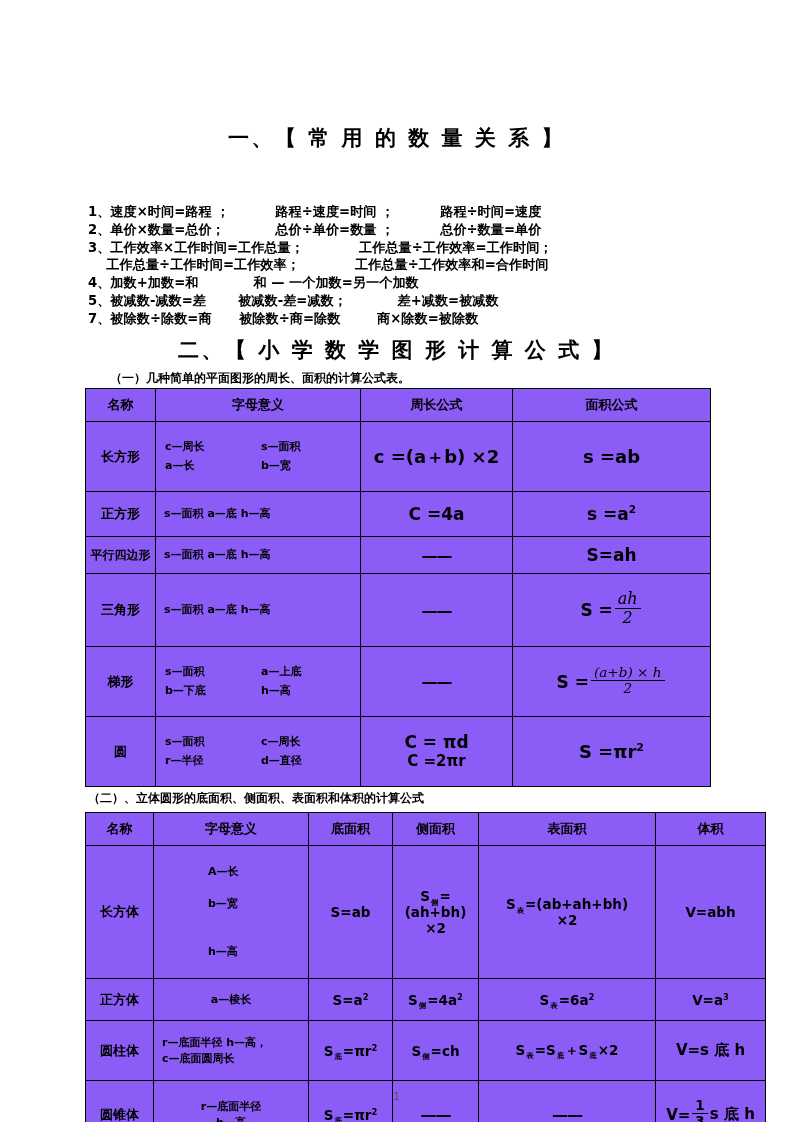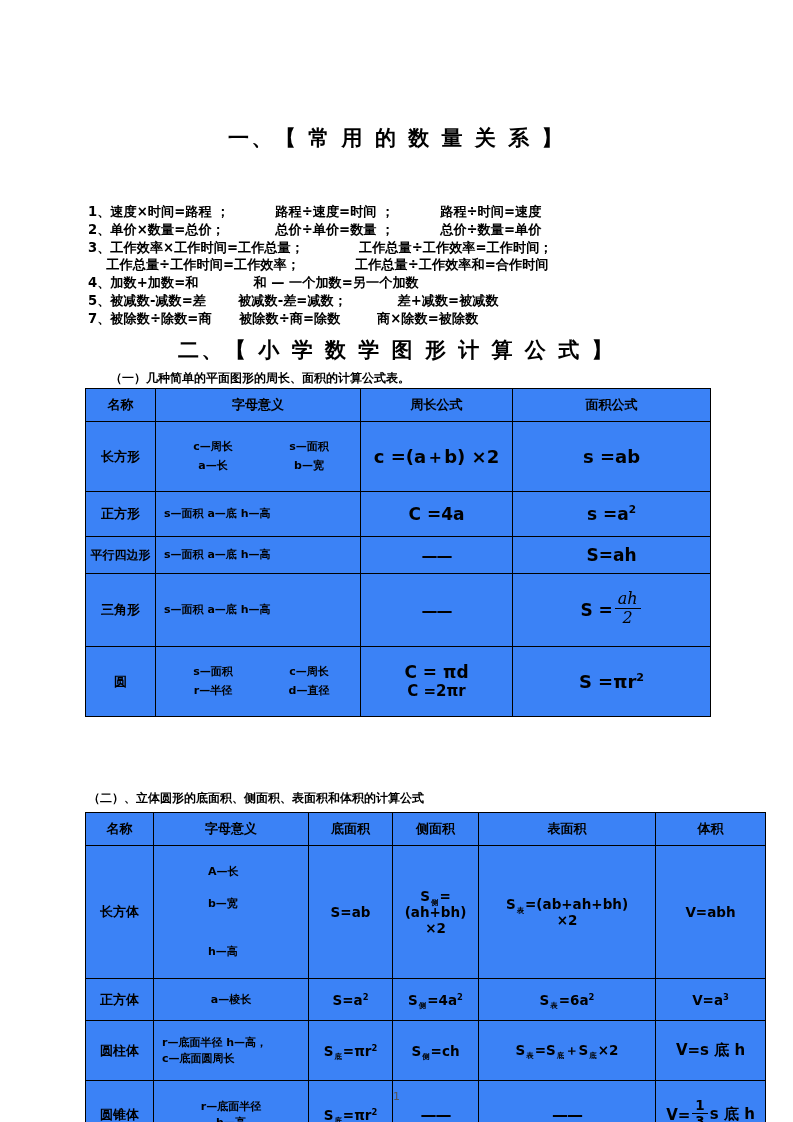--- a/index.html
+++ b/index.html
@@ -55,21 +55,21 @@
     white-space: pre;
   }
   #subcap-1 { left: 110px; top: 370px; }
   #subcap-2 { left: 88px; top: 790px; }
 
   
   table.grid {
     position: absolute;
     border-collapse: collapse;
     table-layout: fixed;
-    background: #3b82f6;
+    background: #8b5cf6;
   }
   table.grid td, table.grid th {
     border: 1.4px solid #000;
     text-align: center;
     vertical-align: middle;
     padding: 2px 3px;
     font-weight: bold;
   }
   table.grid th {
     font-size: 13px;
@@ -84,21 +84,21 @@
   .c-form { font-size: 16px; }
   .c-form-sm { font-size: 13.5px; }
 
   .dash { font-size: 16px; letter-spacing: -1px; }
 
   
   .mean2 {
     display: grid;
     grid-template-columns: 1fr 1fr;
     row-gap: 3px;
-    text-align: center;
+    text-align: left;
     padding-left: 6px;
   }
   .mean2 > span { white-space: pre; }
   .mean-1line { white-space: pre; text-align: left; padding-left: 5px; }
   .mean-center { white-space: pre; text-align: center; line-height: 16px; }
   .mean-left { white-space: pre; text-align: left; padding-left: 5px; line-height: 16px; }
 
   
   sup.exp { font-size: 0.62em; vertical-align: super; line-height: 0; }
   sub.cjk { font-size: 0.55em; vertical-align: sub; line-height: 0; padding: 0 1px; }
@@ -218,20 +218,41 @@
           <span class="formula-row">
             <span style="font-size:17px">S =</span>
             <span class="frac frac-serif">
               <span class="num">ah</span>
               <span class="den">2</span>
             </span>
           </span>
         </td>
       </tr>
 
+      <tr style="height:70px">
+        <td class="c-name">梯形</td>
+        <td class="c-mean">
+          <div class="mean2">
+            <span>s—面积</span>
+            <span>a—上底</span>
+            <span>b—下底</span>
+            <span>h—高</span>
+          </div>
+        </td>
+        <td class="dash">——</td>
+        <td class="c-form">
+          <span class="formula-row">
+            <span style="font-size:17px">S =</span>
+            <span class="frac frac-serif frac-ital">
+              <span class="num">(a+b) × h</span>
+              <span class="den">2</span>
+            </span>
+          </span>
+        </td>
+      </tr>
 
       <tr style="height:70px">
         <td class="c-name">圆</td>
         <td class="c-mean">
           <div class="mean2">
             <span>s—面积</span>
             <span>c—周长</span>
             <span>r—半径</span>
             <span>d—直径</span>
           </div>

